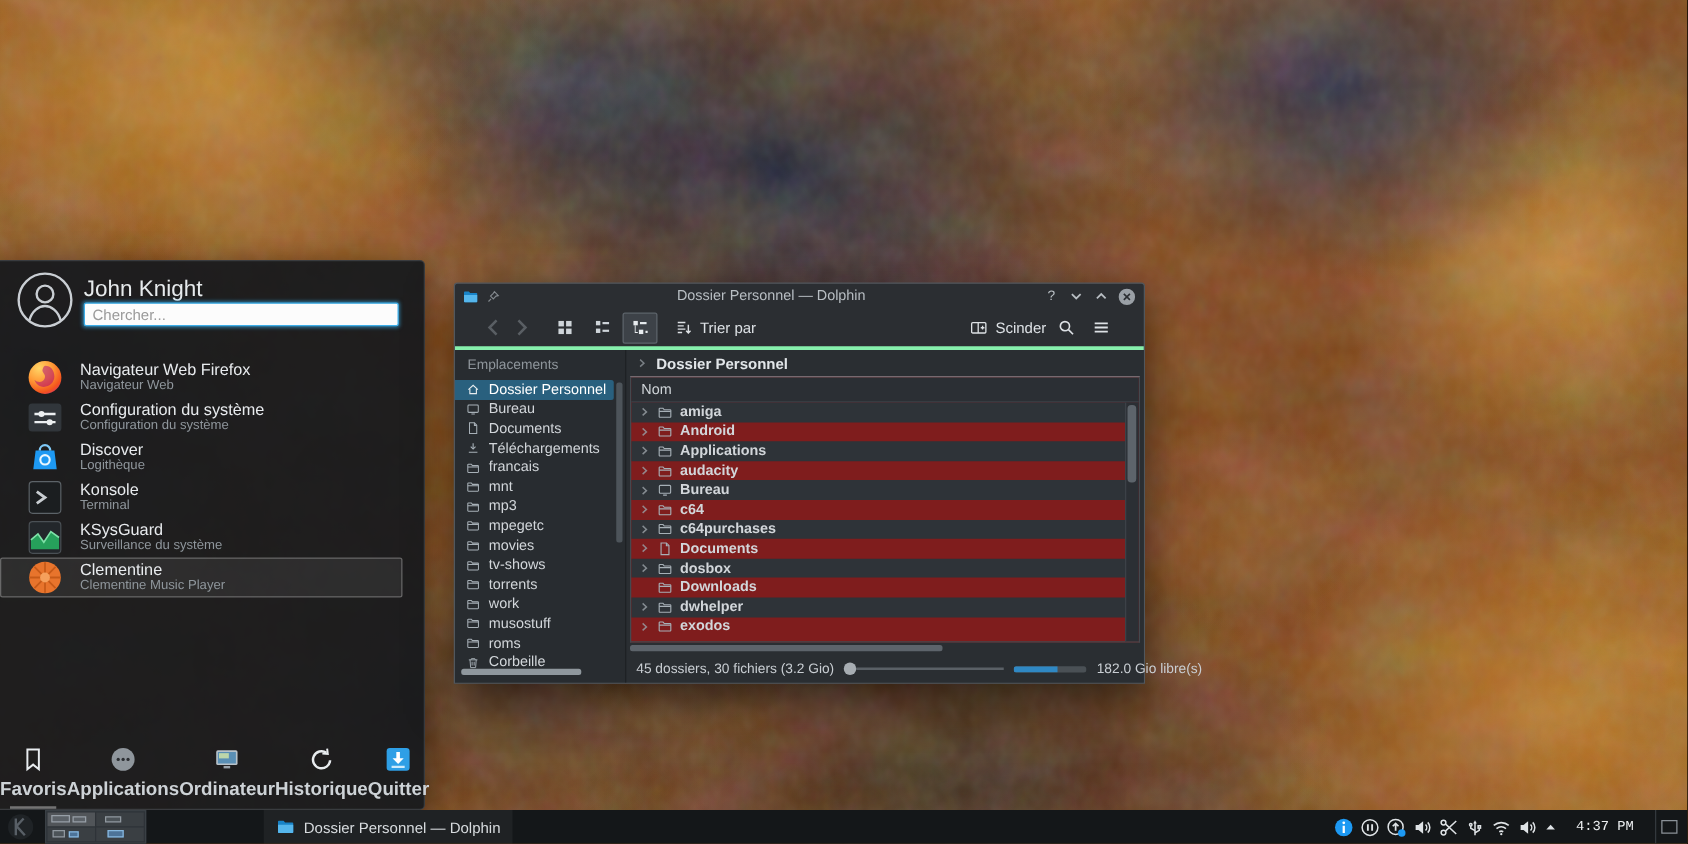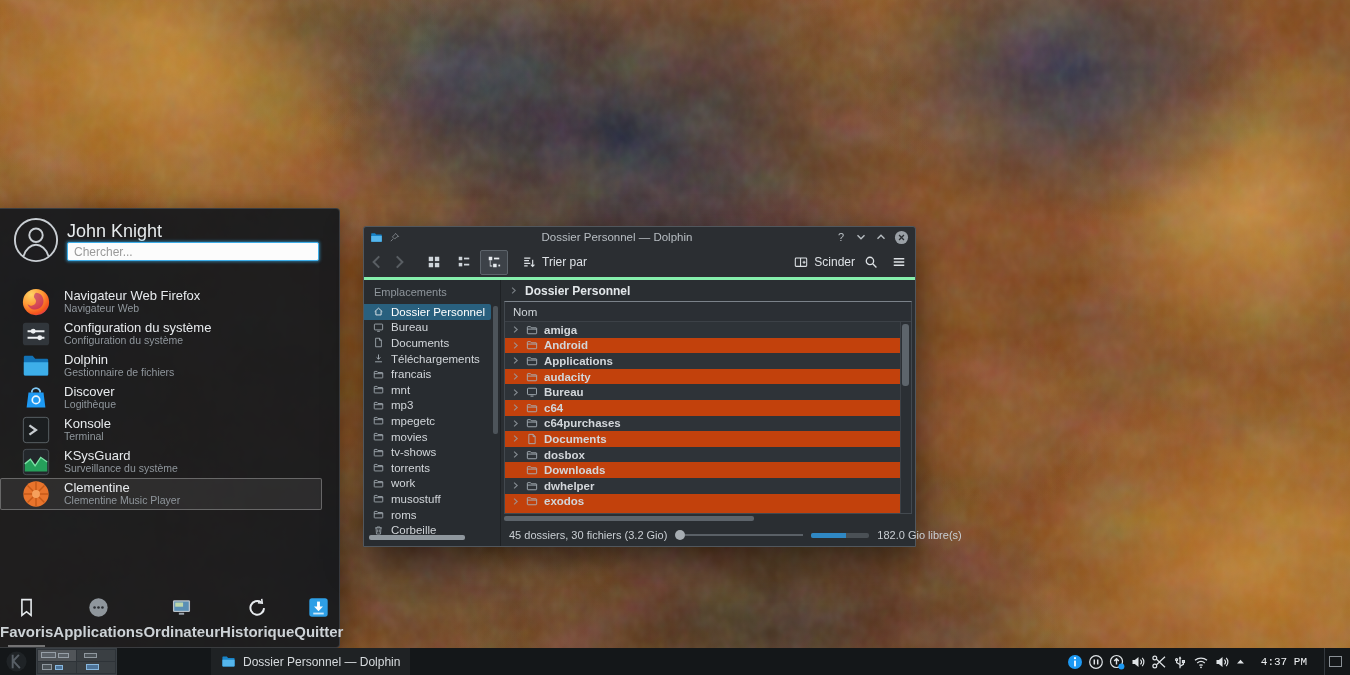--- a/index.html
+++ b/index.html
@@ -53,21 +53,21 @@
   
   .dolphin{position:absolute;left:363px;top:226px;width:553px;height:321px;box-sizing:border-box;
     background:#2b2e32;border:1px solid #51575d;border-radius:3px 3px 0 0;
     box-shadow:0 12px 36px rgba(0,0,0,.55);display:flex;flex-direction:column;}
   .titlebar{height:20px;display:flex;align-items:center;padding:0 6px;gap:6px;flex:0 0 auto;}
   .tb-folder{width:13px;height:13px;}
   .tb-pin{width:11px;height:11px;opacity:.8;}
   .tb-title{flex:1;text-align:center;font-size:11.5px;color:#b8bec3;}
   .tb-btn{width:14px;height:14px;display:flex;align-items:center;justify-content:center;color:#b8bec3;font-size:11px;}
   .tb-close{width:15px;height:15px;}
-  .toolbar{height:30px;display:flex;align-items:center;padding:0 4px;gap:4px;flex:0 0 auto;}
+  .toolbar{height:30px;display:flex;align-items:center;padding:0 22px;gap:4px;flex:0 0 auto;}
   .nav-btn{width:18px;height:18px;opacity:.5;}
   .viewgroup{display:flex;margin-left:8px;gap:2px;}
   .view-btn{width:26px;height:23px;display:flex;align-items:center;justify-content:center;border:1px solid transparent;border-radius:2px;}
   .view-btn.pressed{background:#3d4248;border-color:#5d646b;}
   .view-btn .icon{width:14px;height:14px;}
   .tool-label-btn{display:flex;align-items:center;gap:6px;color:#dde1e5;font-size:12px;margin-left:10px;}
   .tool-label-btn .icon{width:14px;height:14px;}
   .spacer{flex:1;}
   .tool-icon-btn{width:24px;height:24px;display:flex;align-items:center;justify-content:center;}
   .tool-icon-btn .icon{width:14px;height:14px;}
@@ -76,21 +76,21 @@
   .places-header{font-size:11px;color:#8f969c;padding:2px 0 6px 10px;}
   .place{display:flex;align-items:center;height:15.6px;padding-left:9px;gap:7px;color:#d2d6da;font-size:11.5px;white-space:nowrap;}
   .place .icon{width:11px;height:11px;flex:0 0 auto;}
   .place.selected{background:#29607e;color:#fff;margin-right:9px;border-radius:0 2px 2px 0;}
   .places-vscroll{position:absolute;right:2px;top:26px;width:5px;height:128px;background:#4d545a;border-radius:2px;}
   .places-hscroll{position:absolute;left:5px;bottom:6px;width:96px;height:5px;background:#8f979d;border-radius:2px;}
   .main{flex:1;display:flex;flex-direction:column;background:#2a2e32;min-width:0;}
   .breadcrumb{height:21px;display:flex;align-items:center;gap:7px;padding-left:8px;flex:0 0 auto;}
   .breadcrumb .icon{width:9px;height:9px;opacity:.7;}
   .crumb{font-size:12px;font-weight:600;color:#e2e6e9;}
-  .view-panel{flex:1;margin:0 3px;border:1px solid #43494f;border-top-color:#7b828a;background:#c2410c;position:relative;display:flex;flex-direction:column;min-height:0;}
+  .view-panel{flex:1;margin:0 3px;border:1px solid #43494f;border-top-color:#7b828a;background:#7f1d1d;position:relative;display:flex;flex-direction:column;min-height:0;}
   .col-header{height:19px;background:#2b2f34;border-bottom:1px solid #3c4147;display:flex;align-items:center;padding-left:8px;font-size:11.5px;color:#cfd4d8;flex:0 0 auto;}
   .rows{flex:1;overflow:hidden;margin-right:11px;}
   .file-row{display:flex;align-items:center;height:15.6px;gap:6px;padding-left:6px;}
   .file-row:nth-child(odd){background:#2e3338;}
   .file-row .expander{width:9px;height:9px;flex:0 0 auto;opacity:.8;}
   .file-row:not(.has-exp) .expander svg{visibility:hidden;}
   .file-row .ficon{width:12px;height:12px;flex:0 0 auto;}
   .fname{font-size:11.5px;color:#d2d6da;font-weight:bold;}
   .view-vscroll{position:absolute;top:20px;right:0;bottom:0;width:10px;background:#2b2f34;border-left:1px solid #3c4147;}
   .view-vscroll .thumb{margin:2px 1px;width:7px;height:62px;background:#5d646b;border-radius:3px;}
@@ -181,32 +181,20 @@
             <circle cx="13" cy="13" r="2.6" fill="#eceff1"></circle>
             <circle cx="20" cy="20" r="2.6" fill="#eceff1"></circle>
           </svg>
         </span>
         <span class="ko-app-texts" data-name="app-item-texts">
           <span class="ko-app-name" data-name="app-name">Configuration du système</span>
           <span class="ko-app-desc" data-name="app-description">Configuration du système</span>
         </span>
       </div>
       <div class="ko-app" data-name="app-item">
-        <span class="ko-app-icon icon" data-name="dolphin-icon">
-          <svg viewBox="0 0 32 32">
-            <path d="M3 6.5c0-.8.6-1.4 1.4-1.4h8l2.8 3.2h12.4c.8 0 1.4.6 1.4 1.4v15c0 .8-.6 1.4-1.4 1.4H4.4A1.4 1.4 0 0 1 3 24.7z" fill="#1272b5"></path>
-            <path d="M3 12h26v12.7c0 .8-.6 1.4-1.4 1.4H4.4A1.4 1.4 0 0 1 3 24.7z" fill="#3daee9"></path>
-          </svg>
-        </span>
-        <span class="ko-app-texts" data-name="app-item-texts">
-          <span class="ko-app-name" data-name="app-name">Dolphin</span>
-          <span class="ko-app-desc" data-name="app-description">Gestionnaire de fichiers</span>
-        </span>
-      </div>
-      <div class="ko-app" data-name="app-item">
         <span class="ko-app-icon icon" data-name="discover-icon">
           <svg viewBox="0 0 32 32">
             <path d="M8 10h16l2 16H6z" fill="#1d99f3"></path>
             <path d="M11.5 10a4.5 4.5 0 0 1 9 0" fill="none" stroke="#7fc9f7" stroke-width="2"></path>
             <circle cx="16" cy="18" r="4" fill="none" stroke="#e8f6fe" stroke-width="1.8"></circle>
           </svg>
         </span>
         <span class="ko-app-texts" data-name="app-item-texts">
           <span class="ko-app-name" data-name="app-name">Discover</span>
           <span class="ko-app-desc" data-name="app-description">Logithèque</span>

